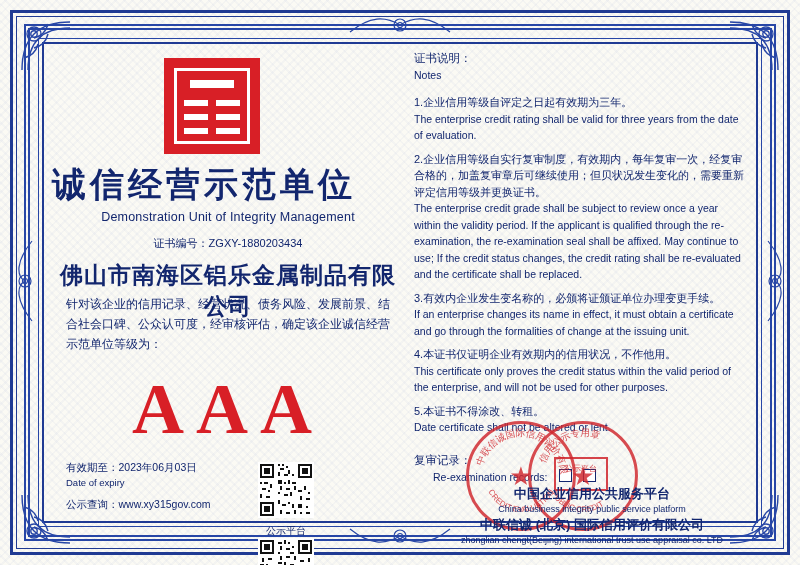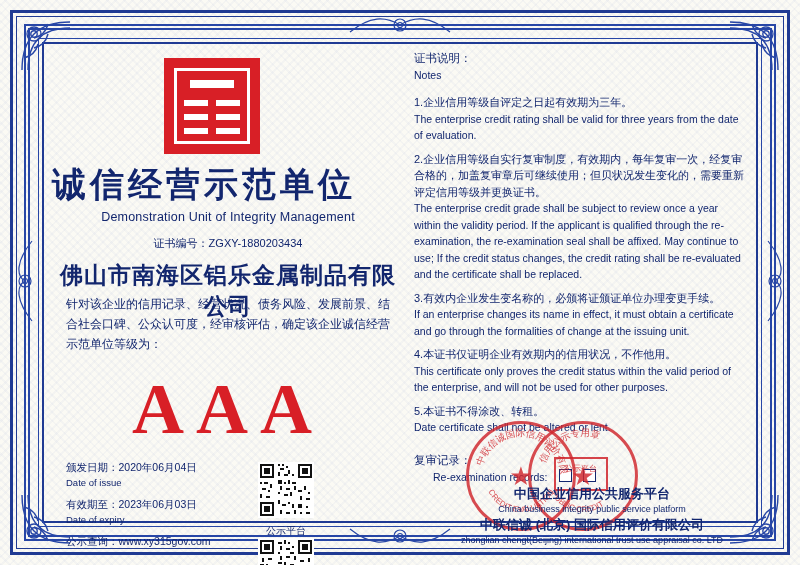--- a/index.html
+++ b/index.html
@@ -272,24 +272,20 @@
       </div>
 
       <div class="title-cn">诚信经营示范单位</div>
       <div class="title-en">Demonstration Unit of Integrity Management</div>
       <div class="cert-no">证书编号：ZGXY-1880203434</div>
       <div class="company">佛山市南海区铝乐金属制品有限公司</div>
       <div class="para">针对该企业的信用记录、经营状况、债务风险、发展前景、结合社会口碑、公众认可度，经审核评估，确定该企业诚信经营示范单位等级为：</div>
       <div class="grade">AAA</div>
 
       <div class="dates">
-        <div class="row">
-          <div>颁发日期：2020年06月04日</div>
-          <div class="en">Date of issue</div>
-        </div>
         <div class="row">
           <div>有效期至：2023年06月03日</div>
           <div class="en">Date of expiry</div>
         </div>
         <div class="row">
           <div>公示查询：www.xy315gov.com</div>
         </div>
       </div>
 
       <div class="qr-area">

